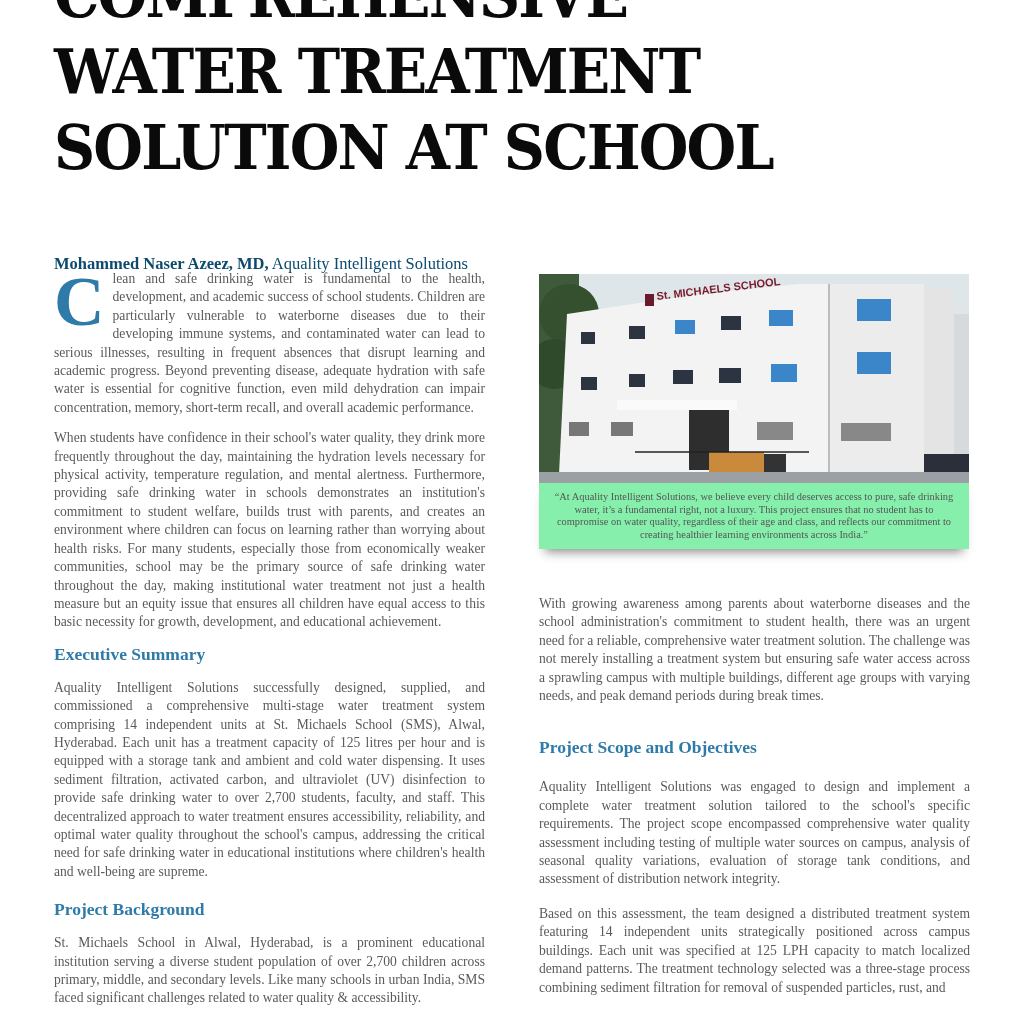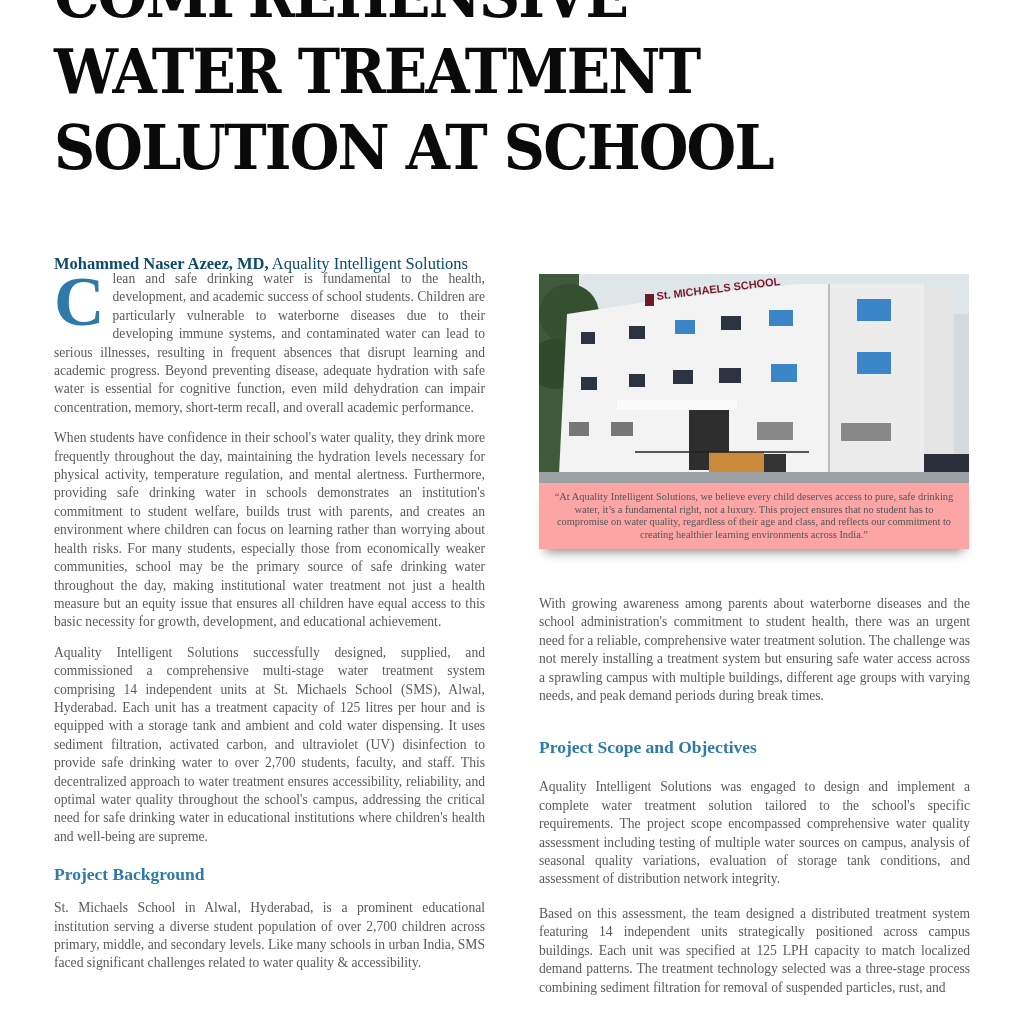--- a/index.html
+++ b/index.html
@@ -8,36 +8,37 @@
   .byline { position: absolute; left: 54px; top: 210px; font-size: 16.5px; color: #0c4a6e; margin-top: 44px; }
   .byline b { font-weight: bold; }
   .col { position: absolute; top: 270px; width: 431px; }
   .col.left { left: 54px; }
   .col.right { left: 539px; top: 577px; }
   p { margin: 0 0 12px 0; font-size: 13.6px; line-height: 18.4px; text-align: justify; color: #5a5a5a; }
   .dropcap { float: left; font-size: 70px; line-height: 56px; color: #2e7aa8; font-weight: bold; margin: 4px 8px 0 0; font-family: "Liberation Serif", serif; }
   h2 { margin: 10px 0 14px 0; font-size: 17.5px; color: #2e7aa8; font-weight: bold; }
   .figure { position: absolute; left: 539px; top: 274px; width: 430px; }
   .photo { width: 430px; height: 209px; position: relative; overflow: hidden; background: #cfd6dc; }
-  .caption { background: #fca5a5; padding: 8px 10px 8px; font-size: 10.4px; line-height: 12.6px; text-align: center; color: #555; box-shadow: 0 9px 10px -6px rgba(0,0,0,0.45); }
+  .caption { background: #86efac; padding: 8px 10px 8px; font-size: 10.4px; line-height: 12.6px; text-align: center; color: #555; box-shadow: 0 9px 10px -6px rgba(0,0,0,0.45); }
 </style>
 </head>
 <body>
 
 <h1 class="title">COMPREHENSIVE WATER TREATMENT SOLUTION AT SCHOOL</h1>
 
 <div class="byline">
   <b>Mohammed Naser Azeez, MD,</b>
   <span>Aquality Intelligent Solutions</span>
 </div>
 
 <div class="col left">
   <p><span class="dropcap">C</span><span>lean and safe drinking water is fundamental to the health, development, and academic success of school students. Children are particularly vulnerable  to waterborne diseases due to their developing immune systems, and contaminated water can lead to serious illnesses, resulting in frequent absences that disrupt learning and academic progress. Beyond preventing disease, adequate hydration with safe water is essential for cognitive function, even mild dehydration can impair concentration, memory, short-term recall, and overall academic performance.</span></p>
   <p>When students have confidence in their school's water quality, they drink more frequently throughout the day, maintaining the hydration levels necessary for physical activity, temperature regulation, and mental alertness. Furthermore, providing safe drinking water in schools demonstrates an institution's commitment to student welfare, builds trust with parents, and creates an environment where children can focus on learning rather than worrying about health risks. For many students, especially those from economically weaker communities, school may be the primary source of safe drinking water throughout the day, making institutional water treatment not just a health measure but an equity issue that ensures all children have equal access to this basic necessity for growth, development, and educational achievement.</p>
 
+  <h2>Executive Summary</h2>
   <p>Aquality Intelligent Solutions successfully designed, supplied, and commissioned a comprehensive multi-stage water treatment system comprising 14 independent units at St. Michaels School (SMS), Alwal, Hyderabad. Each unit has a treatment capacity of 125 litres per hour and is equipped with a storage tank and ambient and cold water dispensing. It uses sediment filtration, activated carbon, and ultraviolet (UV) disinfection to provide safe drinking water to over 2,700 students, faculty, and staff. This decentralized approach to water treatment ensures accessibility, reliability, and optimal water quality throughout the school's campus, addressing the critical need for safe drinking water in educational institutions where children's health and well-being are supreme.</p>
 
   <h2 style="margin-top:18px;">Project Background</h2>
   <p>St. Michaels School in Alwal, Hyderabad, is a prominent educational institution serving a diverse student population of over 2,700 children across primary, middle, and secondary levels. Like many schools in urban India, SMS faced significant challenges related to water quality &amp; accessibility.</p>
 </div>
 
 <div class="figure">
   <div class="photo">
     <svg width="430" height="209" viewBox="0 0 430 209">
       <rect x="0" y="0" width="430" height="209" fill="#dfe6ea"></rect>

